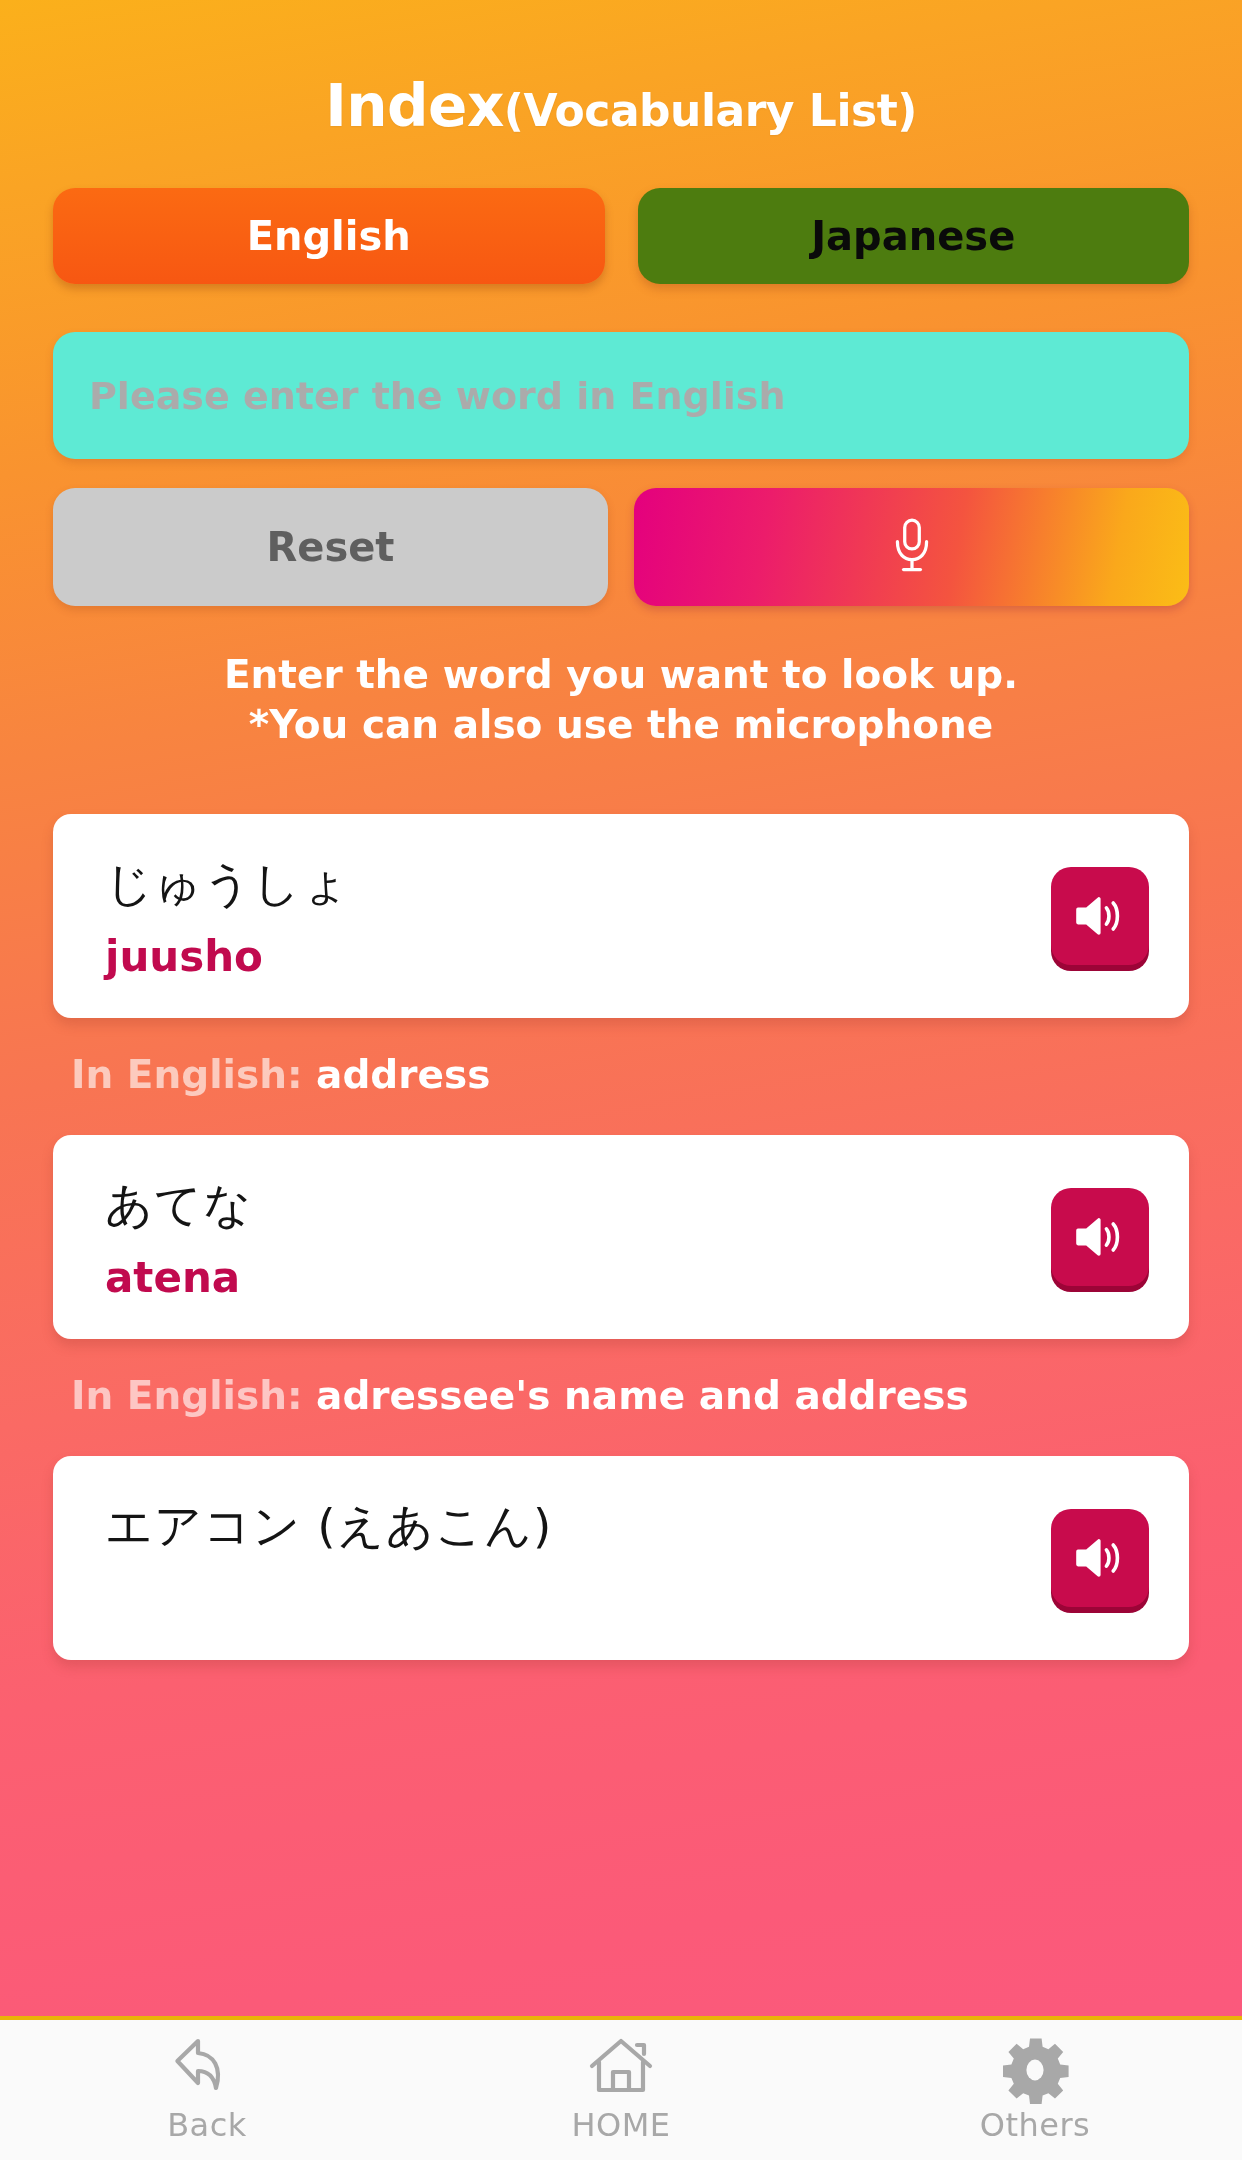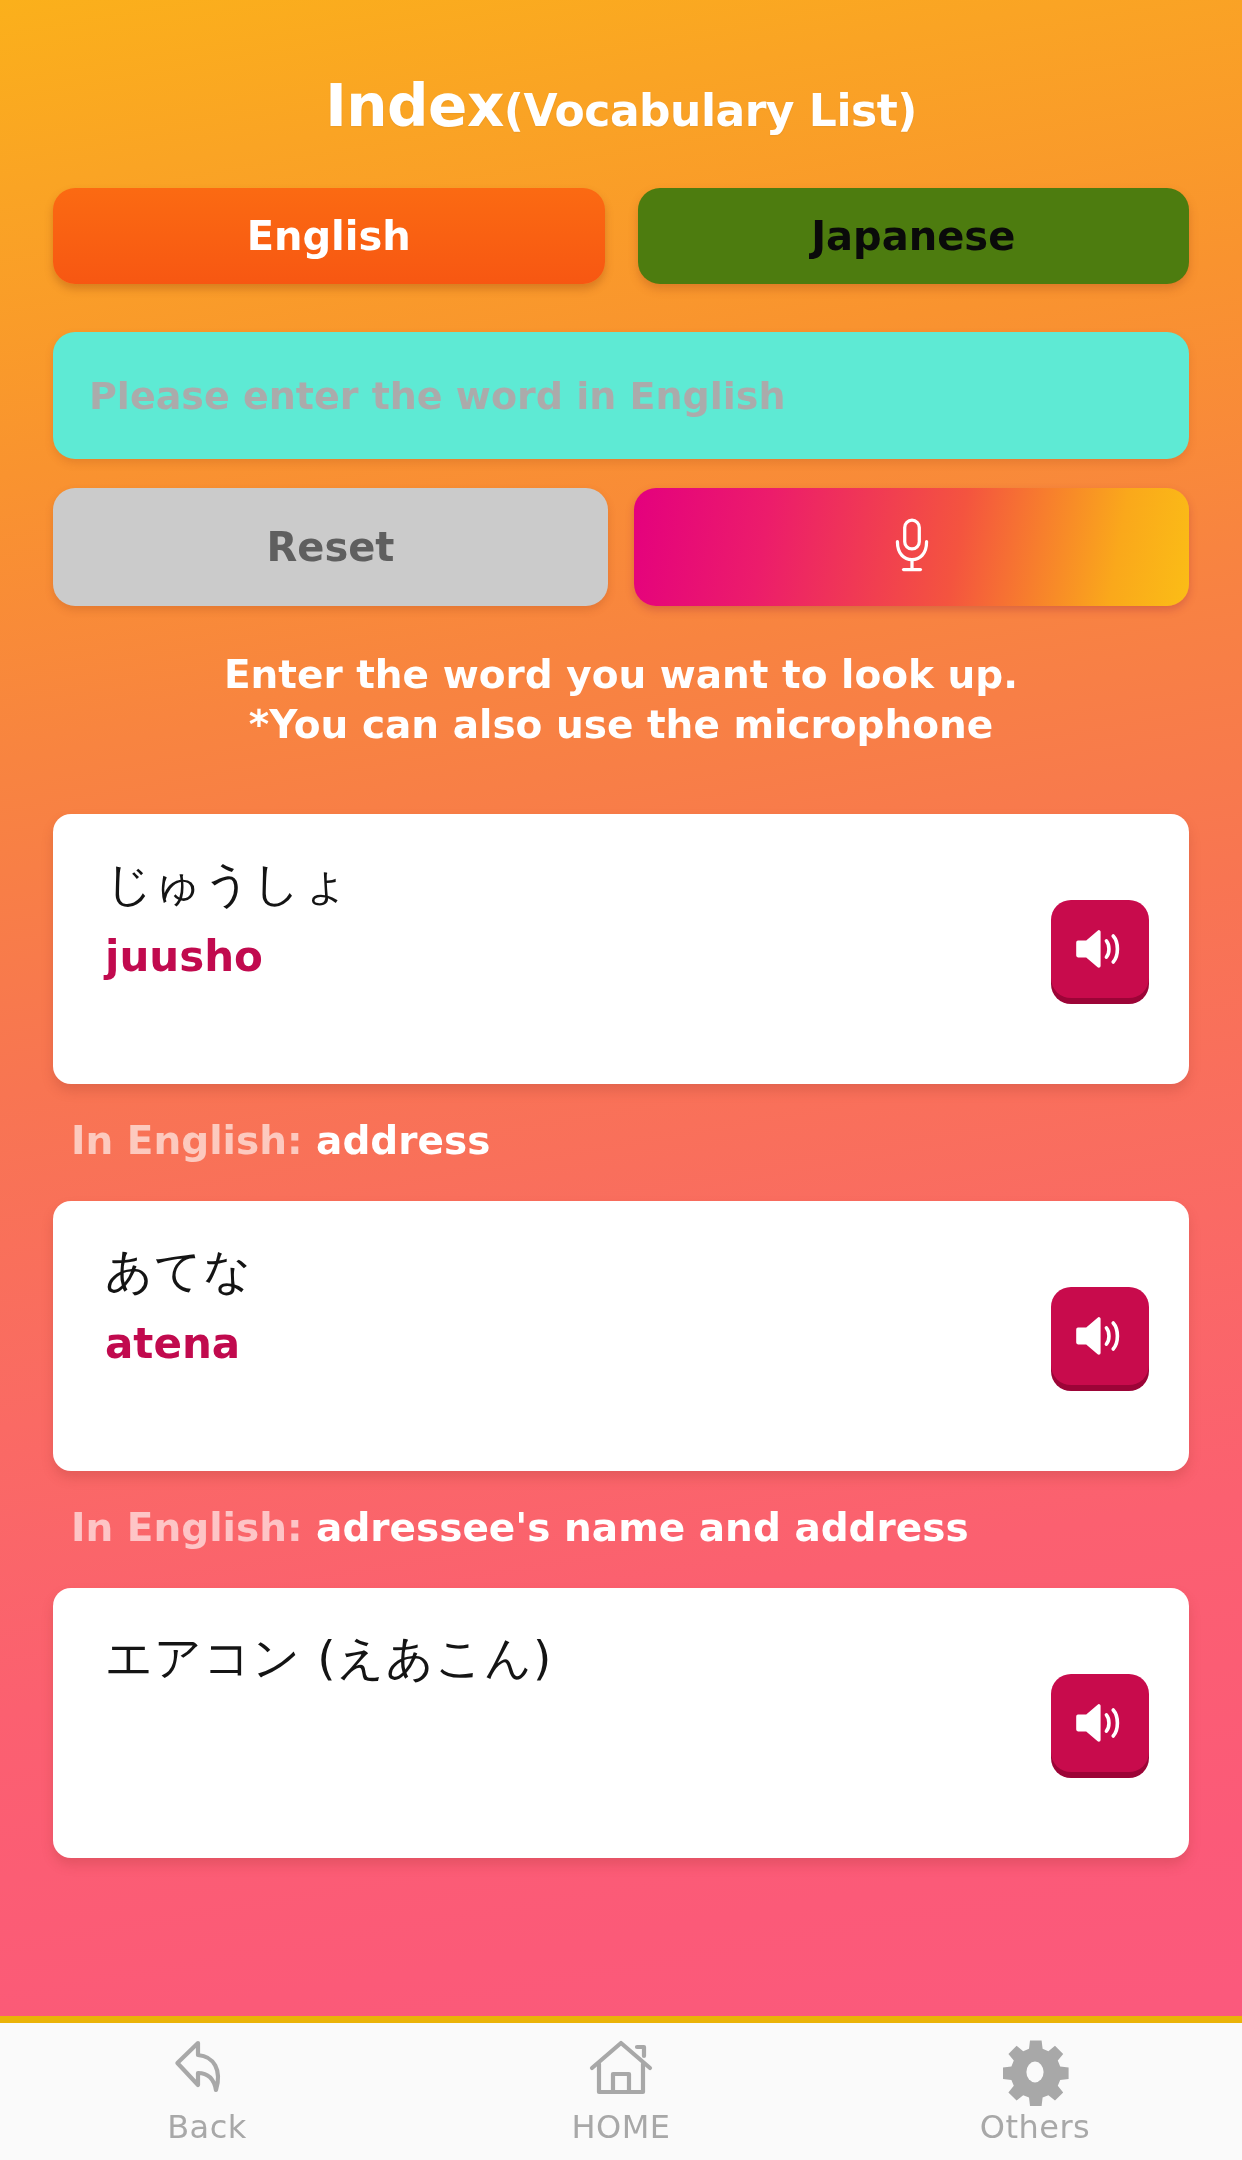--- a/index.html
+++ b/index.html
@@ -129,21 +129,21 @@
   }
 
   
   .vocab-list {
     margin-top:64px;
     padding:0 53px;
   }
   .vocab-card {
     background:#ffffff;
     border-radius:18px;
-    height:270px;
+    height:204px;
     position:relative;
     box-shadow:0 7px 12px rgba(150,50,40,0.22);
     padding:44px 50px 0 52px;
   }
   .vocab-kana {
     font-family:"DejaVu Sans", sans-serif;
     font-size:47px;
     color:#141414;
     line-height:1.1;
     letter-spacing:1px;
@@ -183,21 +183,21 @@
   .vocab-meaning .lbl { color:rgba(255,255,255,0.62);margin-top:26px; }
   .vocab-meaning .val { color:#ffffff; }
 
   
   .bottom-nav {
     position:absolute;
     left:0; bottom:0;
     width:1242px;
     height:144px;
     background:#FAFAFA;
-    border-top:7px solid #eab308;
+    border-top:4px solid #eab308;
     display:flex;
   }
   .nav-item {
     flex:1;
     display:flex;
     flex-direction:column;
     align-items:center;
     justify-content:center;
     gap:2px;
     cursor:pointer;

